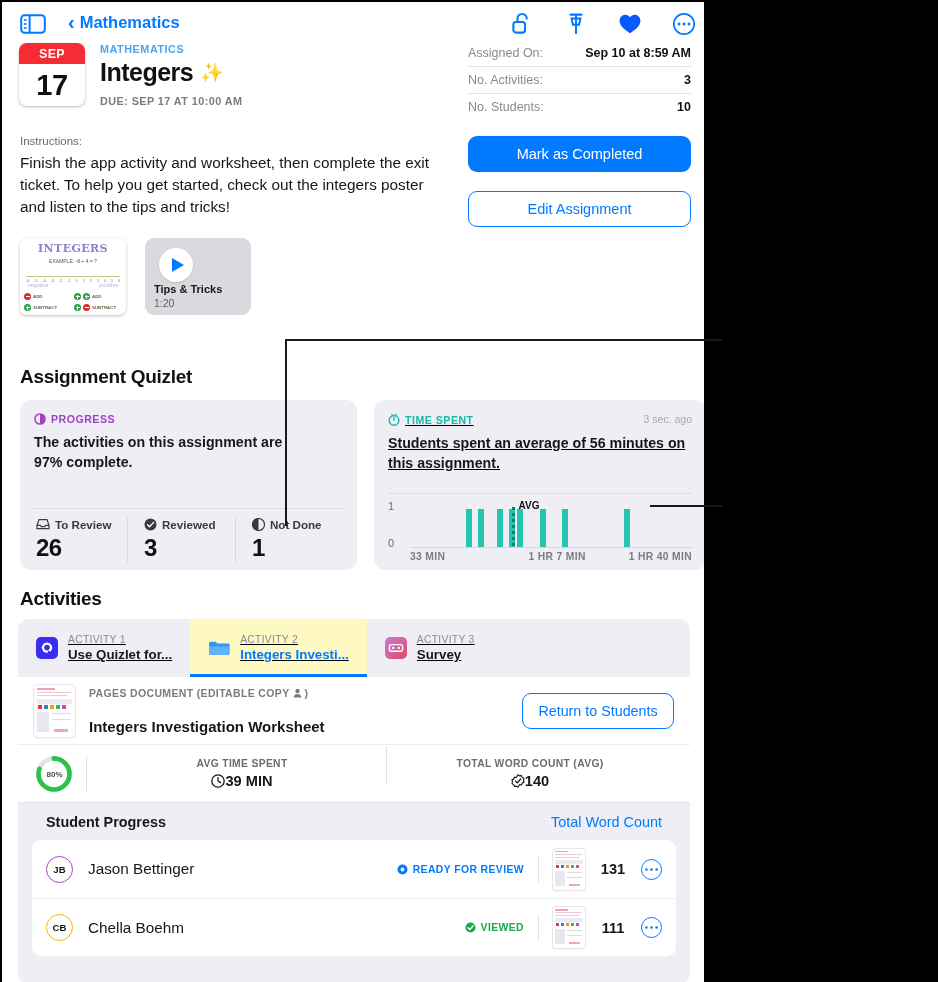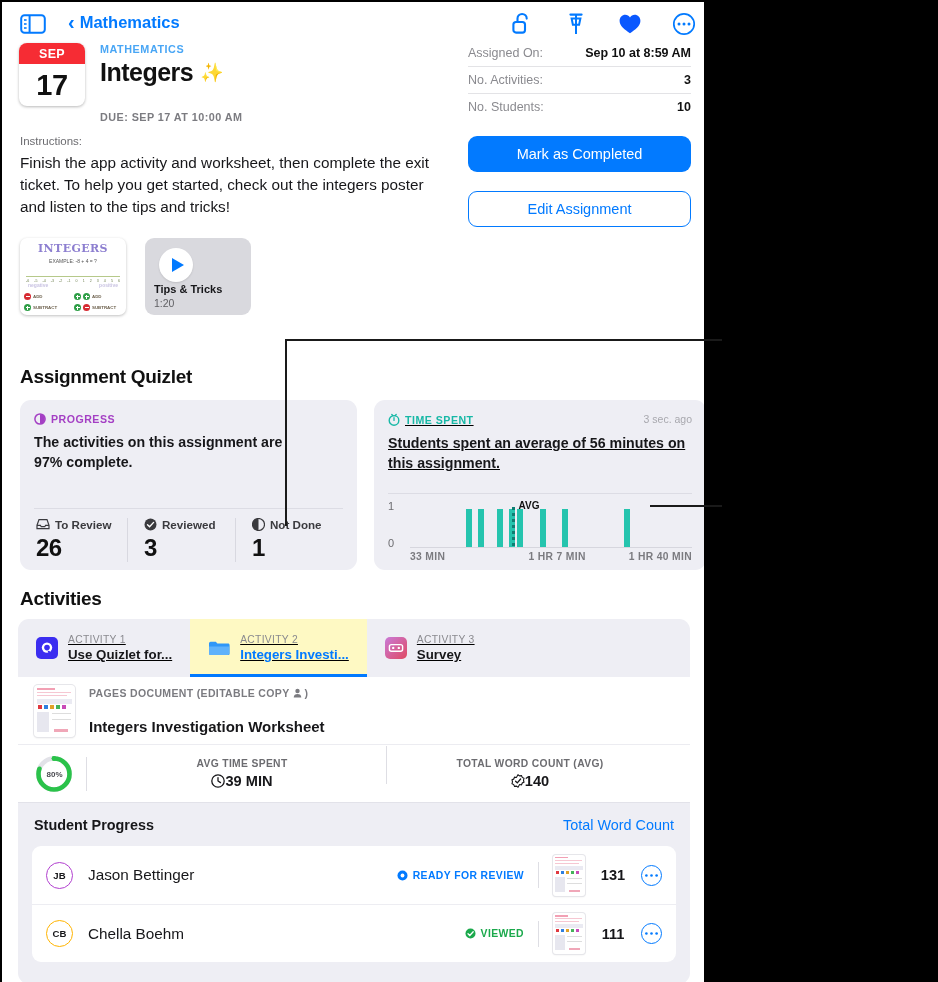--- a/index.html
+++ b/index.html
@@ -47,21 +47,21 @@
              display:flex; align-items:center; justify-content:center; letter-spacing:.4px;}
   .cal-day { height: 42px; display:flex; align-items:center; justify-content:center;
              font-size: 29px; font-weight: 700; color:#111; letter-spacing:-.5px;}
 
   
   .title-block { position:absolute; left: 98px; top: 41px; width: 350px; }
   .kicker { color:#49a6f5; font-size: 10.8px; font-weight: 700; letter-spacing:.55px; }
   .assignment-title { font-size: 25px; font-weight: 700; color:#111; letter-spacing:-.5px; margin-top:3px;
                       display:flex; align-items:center; gap:7px;}
   .sparkle { font-size:19px; line-height:1; }
-  .due { color:#7b7b80; font-size: 10.8px; font-weight: 700; letter-spacing:.45px; margin-top:24px;}
+  .due { color:#7b7b80; font-size: 10.8px; font-weight: 700; letter-spacing:.45px; margin-top:8px;}
 
   
   .meta { position:absolute; left: 466px; top: 38px; width: 223px; }
   .meta-row { display:flex; justify-content:space-between; align-items:baseline;
               padding: 6px 0 6px; border-bottom: 1px solid #e3e3e6; }
   .meta-row:last-child { border-bottom: none; }
   .meta-k { color:#8a8a8f; font-size: 12.5px; }
   .meta-v { color:#111; font-size: 12.5px; font-weight: 700; }
 
   
@@ -169,21 +169,21 @@
   .metrics { height:58px; background:#fff; display:flex; align-items:center; padding:0 16px;
     border-top:1px solid #ececf1; position:relative;}
   .ring { width:40px; height:40px; position:relative; flex:none;}
   .metric { flex:1; text-align:center; position:relative;}
   .metric + .metric::before { content:""; position:absolute; left:0; top:-12px; height:38px; width:1px; background:#dedee4;}
   .m-lbl { font-size:10.3px; font-weight:700; color:#6c6c70; letter-spacing:.35px;}
   .m-val { font-size:14.6px; font-weight:700; color:#17171a; margin-top:4px;
     display:flex; align-items:center; justify-content:center; }
   .mdiv-first { position:absolute; left:68px; top:12px; height:34px; width:1px; background:#dedee4;}
 
-  .sp-head { height:44px; display:flex; align-items:center; justify-content:space-between; padding:0 16px;
+  .sp-head { height:38px; display:flex; align-items:center; justify-content:space-between; padding:0 28px;
     border-top:1px solid #e2e2e9;}
   .sp-title { font-size:14.4px; font-weight:700; color:#17171a;}
   .sp-link { font-size:14.4px; color:#027aff; cursor:pointer;}
 
   .stu-list { margin:0 14px; background:#fff; border-radius:9px; overflow:hidden;}
   .stu { height:58px; display:flex; align-items:center; padding:0 14px; position:relative;}
   .stu + .stu { border-top:1px solid #ededf2;}
   .avatar { width:27px; height:27px; border-radius:50%; border:1.7px solid #b23fd0;
     display:flex; align-items:center; justify-content:center;
     font-size:9.6px; font-weight:700; color:#17171a; flex:none;}
@@ -517,20 +517,21 @@
           <div class="doc-k">
             <span>PAGES DOCUMENT (EDITABLE COPY</span>
             <svg width="9" height="10" viewBox="0 0 9 10">
               <circle cx="4.5" cy="3" r="2.2" fill="#7b7b80"></circle>
               <path d="M.7 9.4c0-2.1 1.7-3.3 3.8-3.3s3.8 1.2 3.8 3.3z" fill="#7b7b80"></path>
             </svg>
             <span>)</span>
           </div>
           <div class="doc-n">Integers Investigation Worksheet</div>
         </div>
+        <button class="return-btn">Return to Students</button>
       </div>
 
       <div class="metrics">
         <div class="ring">
           <svg width="40" height="40" viewBox="0 0 40 40">
             <circle cx="20" cy="20" r="15.5" fill="none" stroke="#e2e2e8" stroke-width="4.6"></circle>
             <circle cx="20" cy="20" r="15.5" fill="none" stroke="#2ac24a" stroke-width="4.6" stroke-dasharray="77.9 97.4" stroke-linecap="round" transform="rotate(-90 20 20)"></circle>
             <circle cx="20" cy="4.5" r="2.4" fill="#2ac24a"></circle>
             <text x="20.5" y="23" text-anchor="middle" font-size="8" font-family="Liberation Sans, sans-serif" font-weight="700" fill="#4a4a50" id="ringtxt">80%</text>
           </svg>

